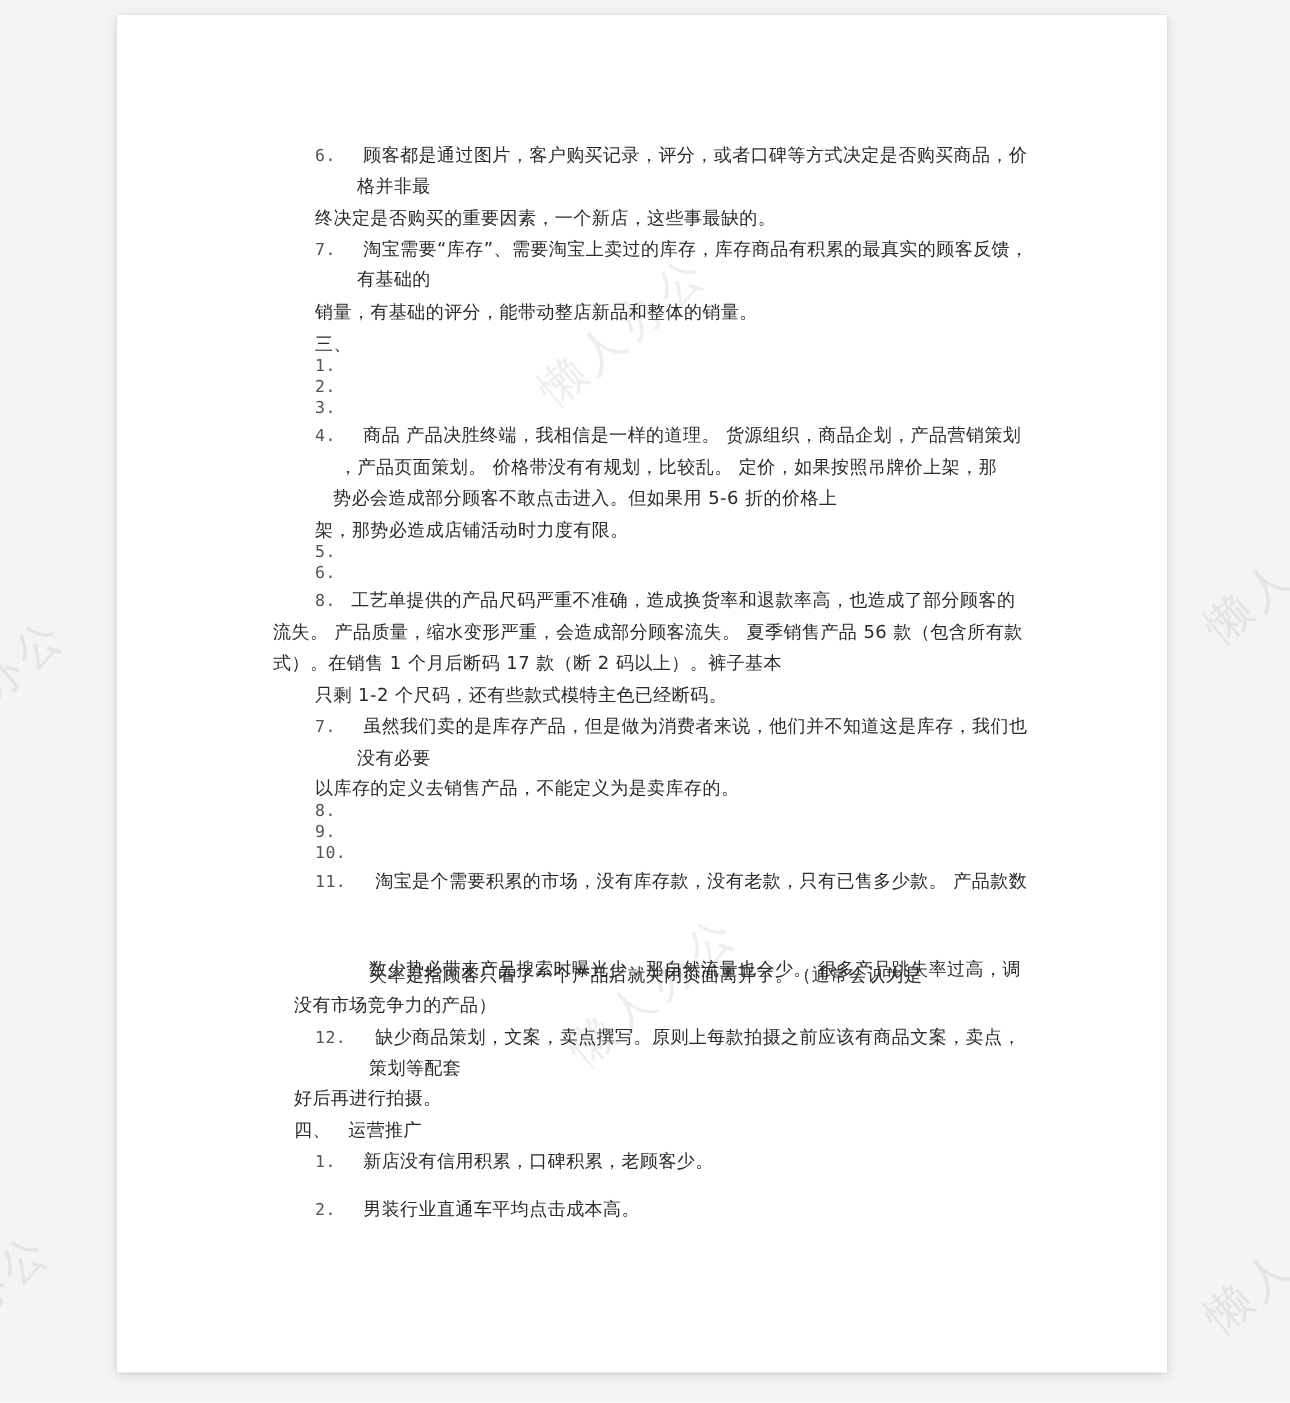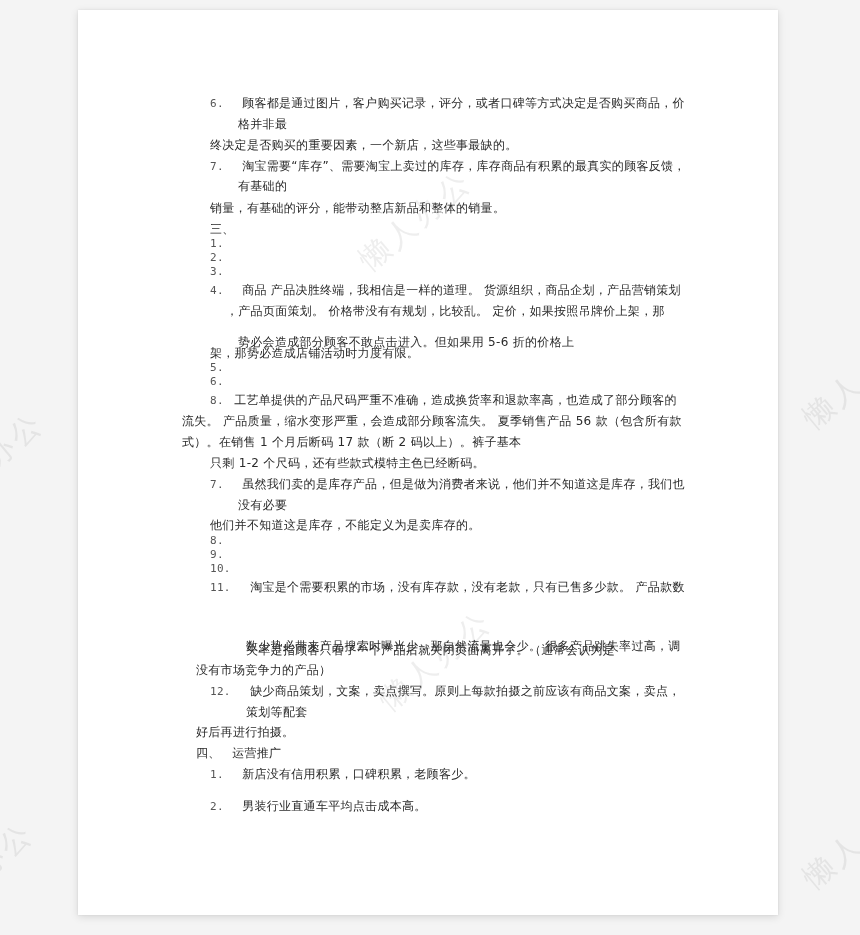--- a/index.html
+++ b/index.html
@@ -91,39 +91,39 @@
     <div class="line" style="left:132px; top:211px;">三、</div>
     <div class="line num-only" style="left:132px; top:227px;">1.</div>
     <div class="line num-only" style="left:132px; top:241px;">2.</div>
     <div class="line num-only" style="left:132px; top:255px;">3.</div>
 
     <div class="line" style="left:132px; top:272px;">
       <span class="marker" style="width:28px;">4.</span>
       <span>商品 产品决胜终端，我相信是一样的道理。 货源组织，商品企划，产品营销策划</span>
     </div>
     <div class="line" style="left:148px; top:293px;">，产品页面策划。 价格带没有有规划，比较乱。 定价，如果按照吊牌价上架，那</div>
-    <div class="line" style="left:160px; top:314px;margin-top:10px;">势必会造成部分顾客不敢点击进入。但如果用 5-6 折的价格上</div>
+    <div class="line" style="left:144px; top:314px;">势必会造成部分顾客不敢点击进入。但如果用 5-6 折的价格上</div>
     <div class="line" style="left:132px; top:335px;">架，那势必造成店铺活动时力度有限。</div>
     <div class="line num-only" style="left:132px; top:351px;">5.</div>
     <div class="line num-only" style="left:132px; top:365px;">6.</div>
 
     <div class="line" style="left:132px; top:382px;">
       <span class="marker" style="width:20px;">8.</span>
       <span>工艺单提供的产品尺码严重不准确，造成换货率和退款率高，也造成了部分顾客的</span>
     </div>
     <div class="line" style="left:104px; top:403px;">流失。 产品质量，缩水变形严重，会造成部分顾客流失。 夏季销售产品 56 款（包含所有款</div>
     <div class="line" style="left:104px; top:424px;">式）。在销售 1 个月后断码 17 款（断 2 码以上）。裤子基本</div>
     <div class="line" style="left:132px; top:445px;">只剩 1-2 个尺码，还有些款式模特主色已经断码。</div>
 
     <div class="line" style="left:132px; top:466px;">
       <span class="marker" style="width:28px;">7.</span>
       <span>虽然我们卖的是库存产品，但是做为消费者来说，他们并不知道这是库存，我们也</span>
     </div>
     <div class="line" style="left:160px; top:487px;">没有必要</div>
-    <div class="line" style="left:132px; top:507px;">他们并不知道这是库存，不能定义为是卖库存的。</div>
+    <div class="line" style="left:132px; top:507px;">以库存的定义去销售产品，不能定义为是卖库存的。</div>
     <div class="line num-only" style="left:132px; top:524px;">8.</div>
     <div class="line num-only" style="left:132px; top:538px;">9.</div>
     <div class="line num-only" style="left:132px; top:552px;">10.</div>
 
     <div class="line" style="left:132px; top:569px;">
       <span class="marker" style="width:36px;">11.</span>
       <span>淘宝是个需要积累的市场，没有库存款，没有老款，只有已售多少款。 产品款数</span>
     </div>
     <div class="line" style="left:168px; top:611px;margin-top:17px;">数少势必带来产品搜索时曝光少，那自然流量也会少。 很多产品跳失率过高，调</div>
     <div class="line" style="left:168px; top:632px;">失率是指顾客只看了一个产品后就关闭页面离开了。（通常会认为是</div>

